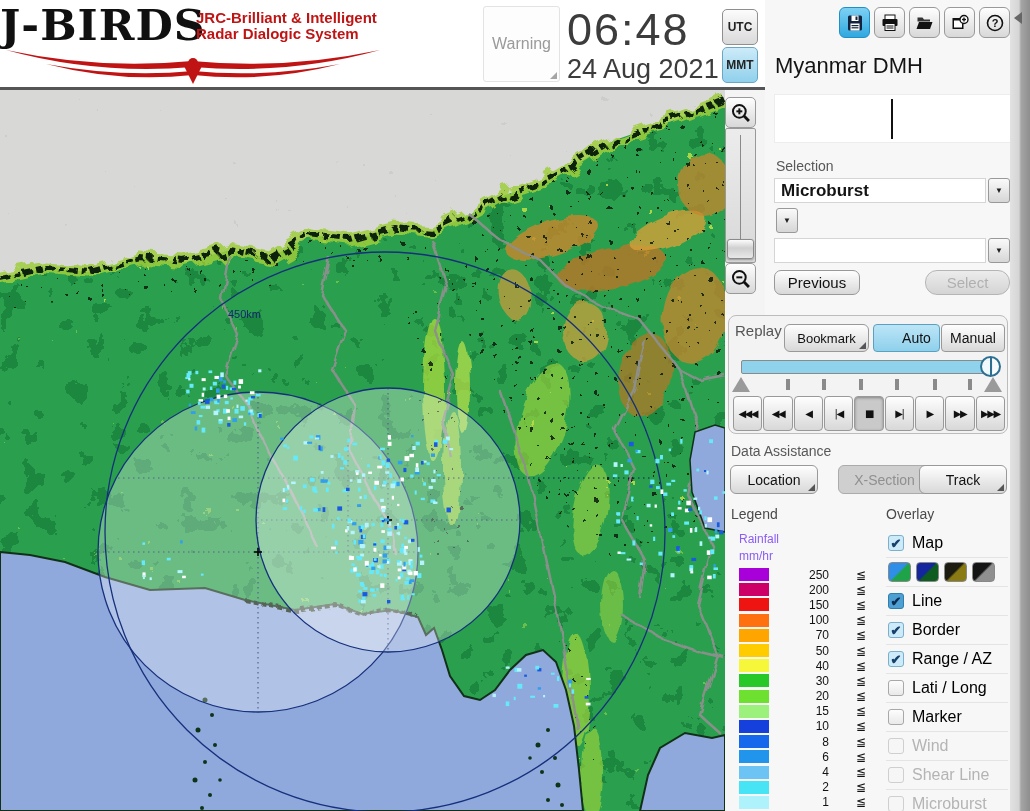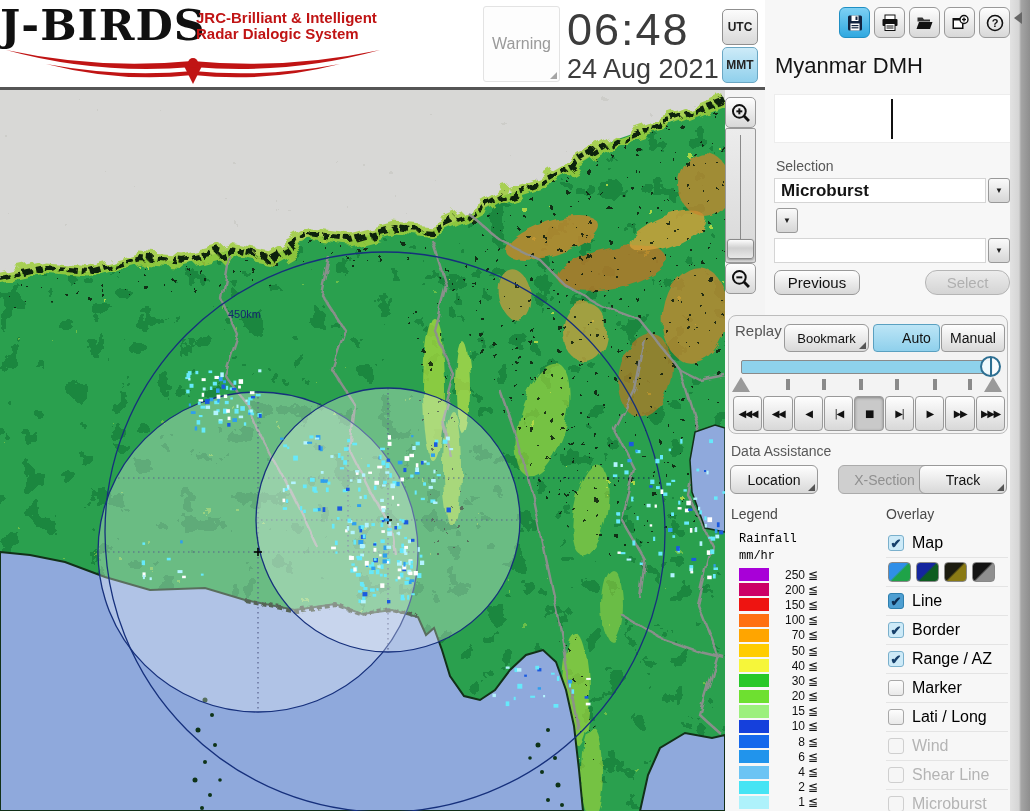--- a/index.html
+++ b/index.html
@@ -79,23 +79,23 @@
   .endtri { position:absolute; top:61px; width:0; height:0; border-left:9px solid transparent;
             border-right:9px solid transparent; border-bottom:15px solid #9a9a9a; }
   #playrow { position:absolute; left:4px; top:80px; width:272px; height:35px; display:flex; gap:1px; }
   .play-btn { flex:1; font-family:"DejaVu Sans", sans-serif; font-size:10px; letter-spacing:-1.5px;
               color:#111; border-radius:4px; padding-left:0; }
 
   #da-label { position:absolute; left:6px; top:128px; }
   .da-btn { position:absolute; top:150px; height:29px; font-size:14px; }
   #legend-col { position:absolute; left:6px; top:191px; width:150px; }
   #legend-label, #overlay-label { font-size:14px; color:#4a4a4a; }
-  #legend-unit { margin:9px 0 0 8px; font-size:12px; color:#000000; line-height:17px;font-family:Liberation Mono, monospace; }
+  #legend-unit { margin:9px 0 0 8px; font-size:12px; color:#8b5cf6; line-height:17px; }
   #legend-rows { margin-top:2px; }
-  .lg-row { display:flex; align-items:center; height:15.2px; }
+  .lg-row { display:flex; align-items:center; height:15.2px;gap:24px; }
   .lg-swatch { width:30px; height:13px; margin-left:8px; }
   .lg-val { width:36px; text-align:right; font-size:12px; color:#111; }
   .lg-cmp { font-size:12px; color:#111; margin-left:3px; }
 
   #overlay-col { position:absolute; left:161px; top:191px; width:122px; }
   #overlay-rows { margin-top:7px; }
   .ov-row { display:flex; align-items:center; height:29px; border-bottom:1px solid #e4e4e4; padding-left:2px; }
   .ov-check { width:16px; height:16px; border-radius:3px; border:1px solid #a8a8a8;
               background:linear-gradient(#fdfdfd,#e9e9e9); display:flex; align-items:center;
               justify-content:center; font-size:13px; font-weight:bold; color:#17406b; }
@@ -959,25 +959,25 @@
         <div class="ov-row">
           <div class="ov-check checked">✔</div>
           <div class="ov-label">Border</div>
         </div>
         <div class="ov-row">
           <div class="ov-check checked">✔</div>
           <div class="ov-label">Range / AZ</div>
         </div>
         <div class="ov-row">
           <div class="ov-check"></div>
-          <div class="ov-label">Marker</div>
+          <div class="ov-label">Lati / Long</div>
         </div>
         <div class="ov-row">
           <div class="ov-check"></div>
-          <div class="ov-label">Lati / Long</div>
+          <div class="ov-label">Marker</div>
         </div>
         <div class="ov-row">
           <div class="ov-check disabled"></div>
           <div class="ov-label disabled">Wind</div>
         </div>
         <div class="ov-row">
           <div class="ov-check disabled"></div>
           <div class="ov-label disabled">Shear Line</div>
         </div>
         <div class="ov-row">

